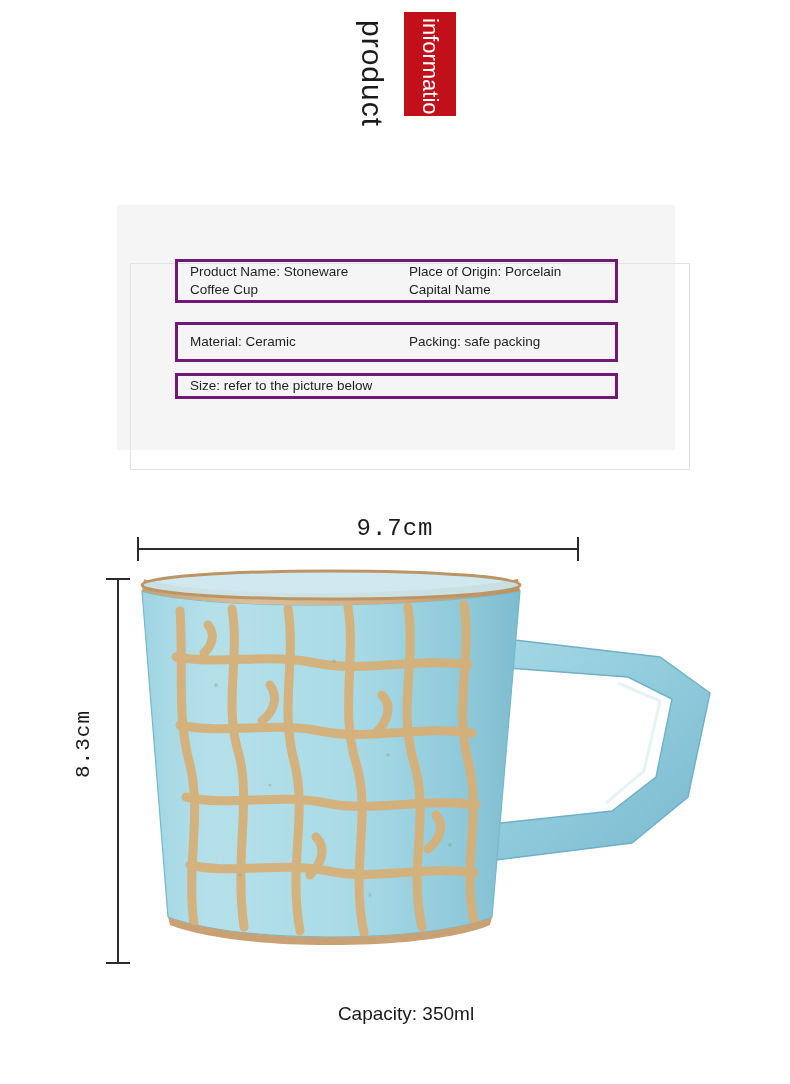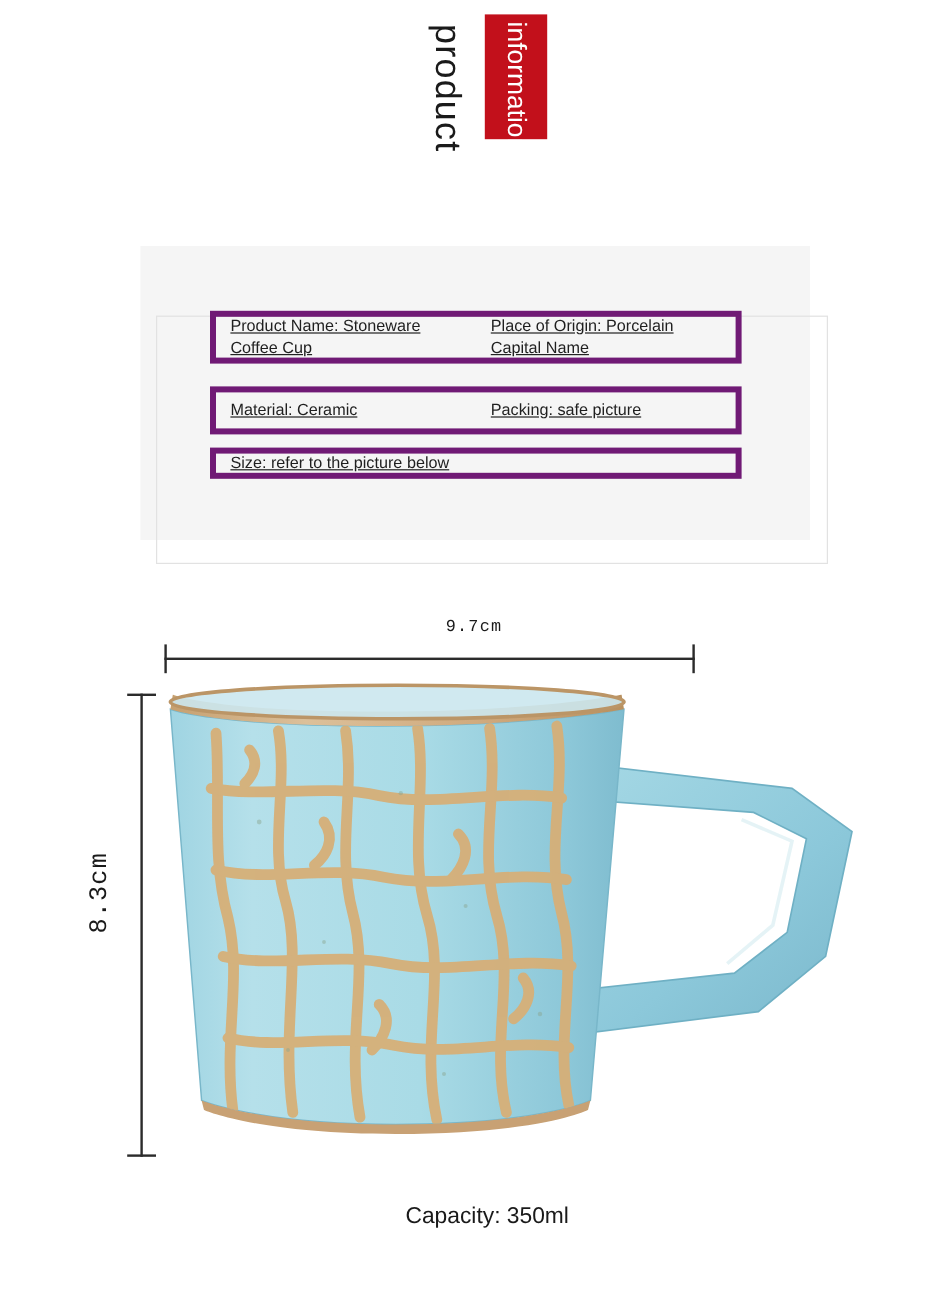--- a/index.html
+++ b/index.html
@@ -76,25 +76,24 @@
     background: transparent;
   }
   .spec-table {
     position: absolute;
     left: 175px;
     top: 259px;
     width: 443px;
   }
   .spec-row {
     display: flex;
-    border: 5px solid #701a75;
+    border: 3px solid #701a75;
     margin-bottom: 11px;
     box-sizing: border-box;
     background: rgba(255,255,255,0.0);
-    text-decoration: underline;
   }
   .spec-row.r1 { height: 44px; }
   .spec-row.r2 { height: 40px; margin-top: 19px; }
   .spec-row.r3 { height: 26px; }
   .spec-cell {
     padding: 0 12px;
     display: flex;
     align-items: center;
     font-size: 13.5px;
     color: #1f1f1f;
@@ -105,21 +104,21 @@
   .spec-cell.right { width: 221px; }
   .spec-cell.full { width: 443px; }
 
   
   .width-label {
     position: absolute;
     left: 0;
     top: 515px;
     width: 790px;
     text-align: center;
-    font-size: 14px;
+    font-size: 24px;
     color: #1a1a1a;
     font-family: "Liberation Mono", monospace;
     letter-spacing: 1px;
   }
   .width-line {
     position: absolute;
     left: 137px;
     top: 548px;
     width: 442px;
     height: 2px;
@@ -203,21 +202,21 @@
 <div class="panel-back"></div>
 <div class="panel-outline"></div>
 
 <div class="spec-table">
   <div class="spec-row r1">
     <div class="spec-cell left">Product Name: Stoneware Coffee Cup</div>
     <div class="spec-cell right">Place of Origin: Porcelain Capital Name</div>
   </div>
   <div class="spec-row r2">
     <div class="spec-cell left">Material: Ceramic</div>
-    <div class="spec-cell right">Packing: safe picture</div>
+    <div class="spec-cell right">Packing: safe packing</div>
   </div>
   <div class="spec-row r3">
     <div class="spec-cell full">Size: refer to the picture below</div>
   </div>
 </div>
 
 <div class="width-label">9.7cm</div>
 <div class="width-cap-left"></div>
 <div class="width-line"></div>
 <div class="width-cap-right"></div>

